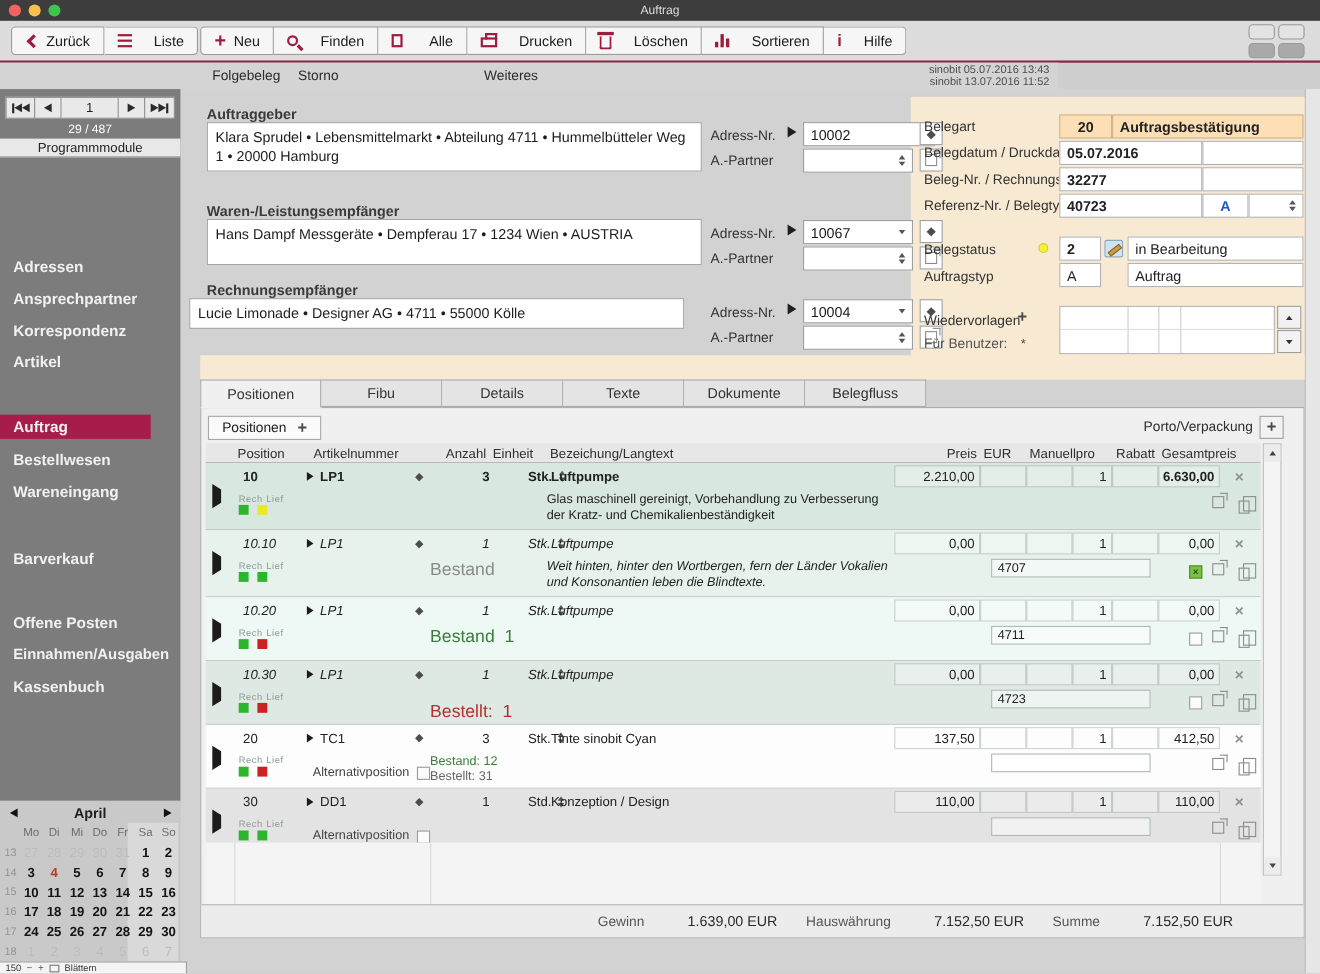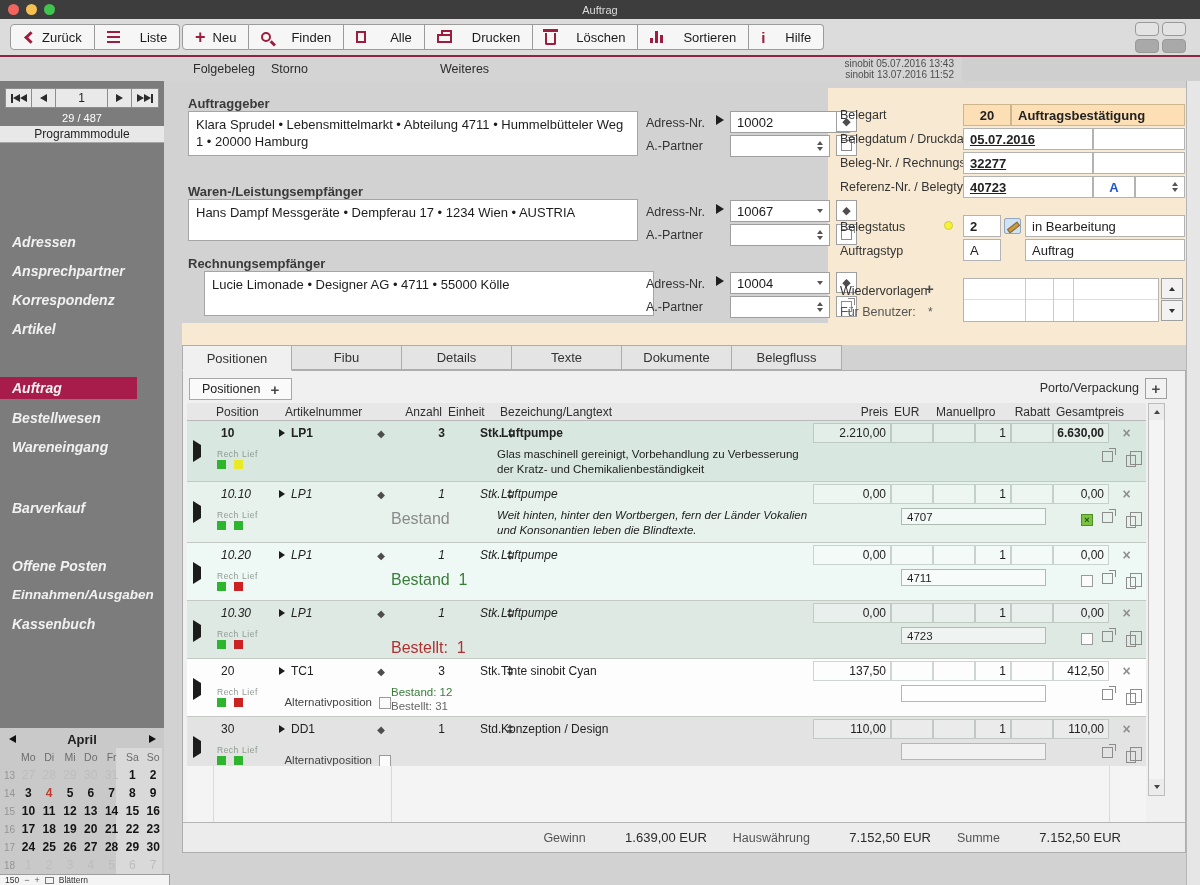--- a/index.html
+++ b/index.html
@@ -51,21 +51,21 @@
   .recnav{position:absolute;left:5px;top:7px;display:flex;height:20px;}
   .recnav>div{background:#e9e9e9;border:1px solid #8d8d8d;display:flex;align-items:center;justify-content:center;height:20px;}
   .recnav>div+div{border-left:none;}
   .rn-first,.rn-last{width:27px;} .rn-prev,.rn-next{width:24px;} .rn-val{width:52px;background:#f3f3f3;font-size:12px;}
   .tri{width:0;height:0;display:inline-block;}
   .tri-l{border-top:4px solid transparent;border-bottom:4px solid transparent;border-right:7px solid #2b2b2b;}
   .tri-r{border-top:4px solid transparent;border-bottom:4px solid transparent;border-left:7px solid #2b2b2b;}
   .bar-v{display:inline-block;width:2px;height:9px;background:#2b2b2b;}
   .recpos{position:absolute;left:0;top:31px;width:164px;text-align:center;color:#fff;font-size:11px;}
   .modhdr{position:absolute;left:0;top:45px;width:164px;height:17px;background:#e8e8e8;color:#242424;font-size:12px;display:flex;align-items:center;justify-content:center;border-bottom:1px solid #a5a5a5;}
-  .navitem{position:absolute;left:0;width:137px;padding-left:12px;color:#f1f1f1;font-weight:bold;font-size:14px;font-style:italic;}
+  .navitem{position:absolute;left:0;width:137px;padding-left:12px;color:#f1f1f1;font-weight:bold;font-size:14px;}
   .navitem.active{background:#a81c4c;height:22px;display:flex;align-items:center;}
 
   
   .calendar{left:0;top:728px;width:164px;height:146px;background:#c9c9c9;font-size:12px;}
   .cal-wknd{position:absolute;left:116px;top:20px;width:46px;height:126px;background:#d9d9d9;}
   .cal-head{position:absolute;left:0;top:2px;width:164px;height:18px;display:flex;align-items:center;}
   .cal-title{flex:1;text-align:center;font-weight:bold;color:#1e1e1e;font-size:13px;}
   .cal-arrow{width:24px;display:flex;justify-content:center;}
   .cal-grid{position:absolute;left:2px;top:20px;width:162px;display:grid;grid-template-columns:16px repeat(7,20.8px);grid-auto-rows:18px;align-items:center;}
   .cal-dh{color:#6d6d6d;font-size:10.5px;text-align:center;}
@@ -94,21 +94,21 @@
   .t-u{width:0;height:0;border-left:3.5px solid transparent;border-right:3.5px solid transparent;border-bottom:4.5px solid #555;}
   .t-d{width:0;height:0;border-left:3.5px solid transparent;border-right:3.5px solid transparent;border-top:4.5px solid #555;}
   .icobtn{width:21px;height:21px;background:#fff;border:1px solid #9f9f9f;display:flex;align-items:center;justify-content:center;}
   .dia{color:#4d4d4d;font-size:11px;}
   .arr-r{width:0;height:0;border-top:5px solid transparent;border-bottom:5px solid transparent;border-left:8px solid #1f1f1f;}
   .ico-open{position:relative;width:11px;height:11px;border:1.5px solid #8c8c8c;}
   .ico-open::after{content:"";position:absolute;right:-4px;top:-4px;width:6px;height:6px;border-top:1.5px solid #8c8c8c;border-right:1.5px solid #8c8c8c;}
   .ico-copy{position:relative;width:10px;height:12px;border:1.5px solid #8c8c8c;margin-top:4px;margin-left:4px;}
   .ico-copy::before{content:"";position:absolute;left:2.5px;top:-5.5px;width:10px;height:12px;border:1.5px solid #8c8c8c;}
   .bfld{background:#fff;border:1px solid #b3b3b3;height:22px;display:flex;align-items:center;padding:0 6px;font-size:13px;}
-  .bfld.bold{font-weight:bold;text-decoration:underline;}
+  .bfld.bold{font-weight:bold;}
   .peach{background:#fcdfb4;border-color:#cdb58d;font-weight:bold;}
   .ydot{width:9px;height:9px;border-radius:50%;background:#f6f23a;border:1px solid #cfcf2e;}
   .ic-note{position:relative;width:17px;height:16px;background:#cfe3f4;border:1px solid #8fa8c0;border-radius:2px;}
   .ic-note::after{content:"";position:absolute;left:2px;top:6px;width:11px;height:3px;background:#c89b4a;border:1px solid #8a6a2a;transform:rotate(-38deg);}
   .plusg{color:#4a4a4a;font-weight:bold;font-size:15px;}
   .wvgrid{display:flex;background:#fff;border:1px solid #b3b3b3;height:44px;}
   .wvgrid>div{border-right:1px solid #ccc;height:100%;}
   .wvgrid>div>i{display:block;height:50%;border-bottom:1px solid #ddd;}
   .sqbtn{width:22px;height:21px;background:#f2f2f2;border:1px solid #9f9f9f;display:flex;align-items:center;justify-content:center;}
 
@@ -398,21 +398,21 @@
     <span class="stp">
       <i class="t-u"></i>
       <i class="t-d"></i>
     </span>
   </div>
 <div class="abs icobtn" style="left:836px;top:224px">
     <span class="ico-open"></span>
   </div>
 
 <div class="abs seclabel" style="left:188px;top:256px">Rechnungsempfänger</div>
-<div class="abs addrbox" style="left:204px;top:271px;width:450px;height:45px">Lucie Limonade • Designer AG • 4711 • 55000 Kölle</div>
+<div class="abs addrbox" style="left:172px;top:271px;width:450px;height:28px">Lucie Limonade • Designer AG • 4711 • 55000 Kölle</div>
 <div class="abs flabel" style="left:646px;top:277px">Adress-Nr.</div>
 <div class="abs arr-r" style="left:716px;top:276px"></div>
 <div class="abs fld" style="left:730px;top:272px;width:100px">
     <span>10004</span>
     <span class="ddown t-d"></span>
   </div>
 <div class="abs icobtn" style="left:836px;top:272px">
     <span class="dia">◆</span>
   </div>
 <div class="abs flabel" style="left:646px;top:300px">A.-Partner</div>

